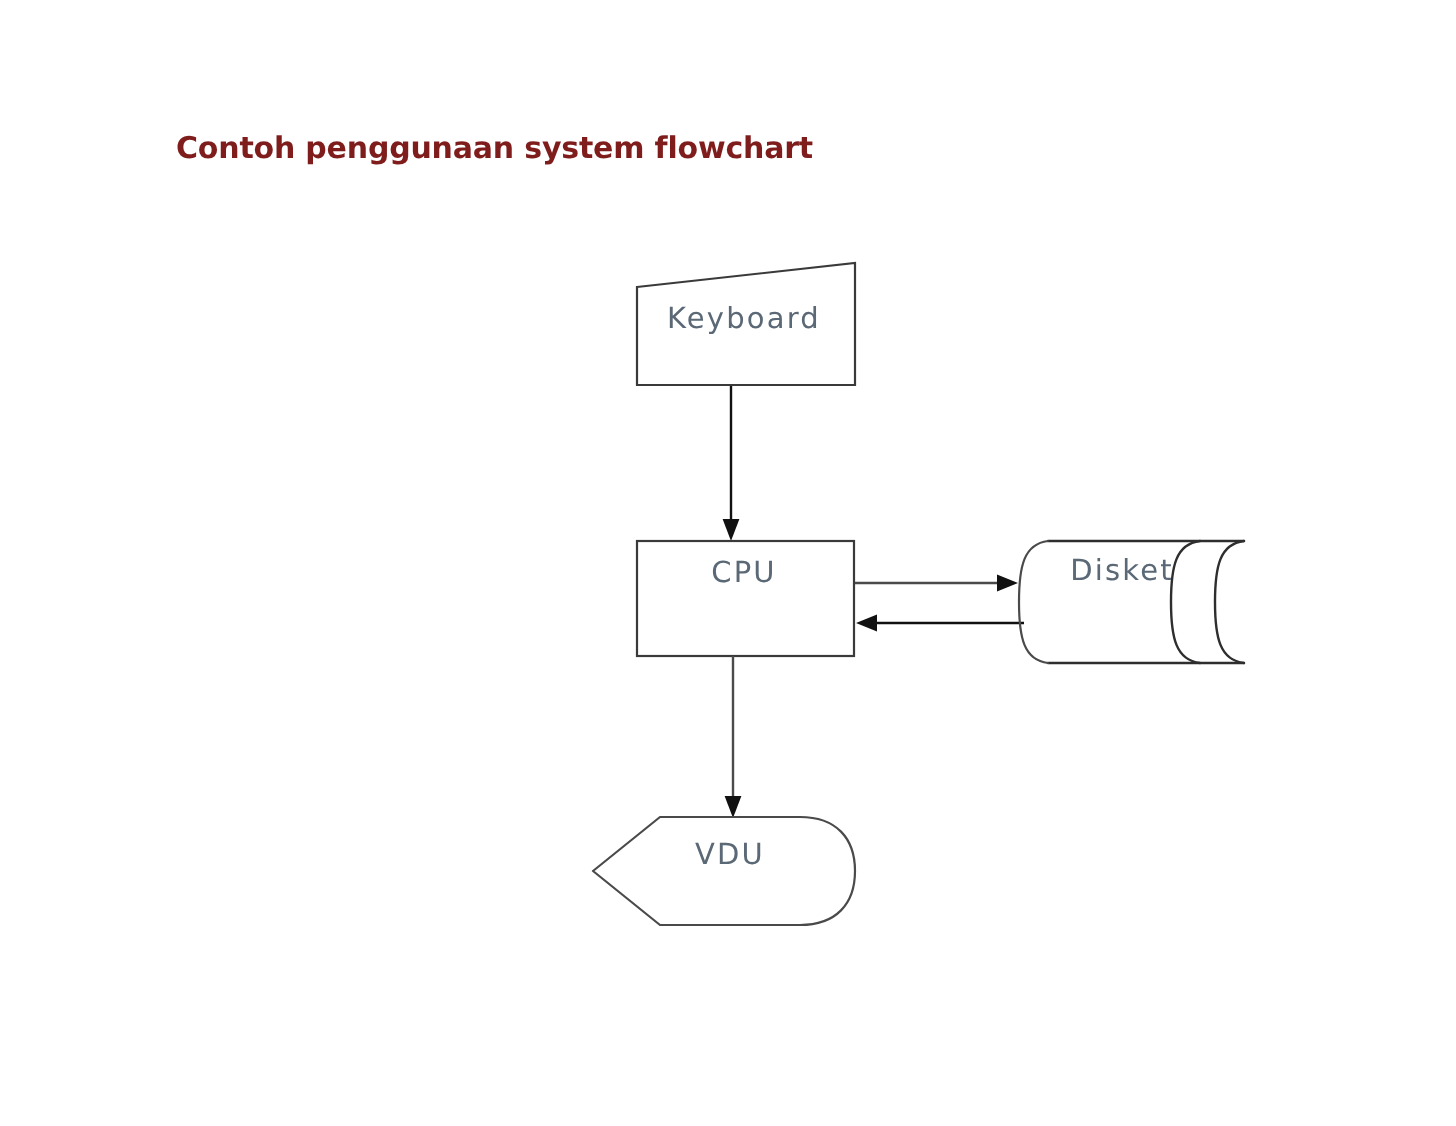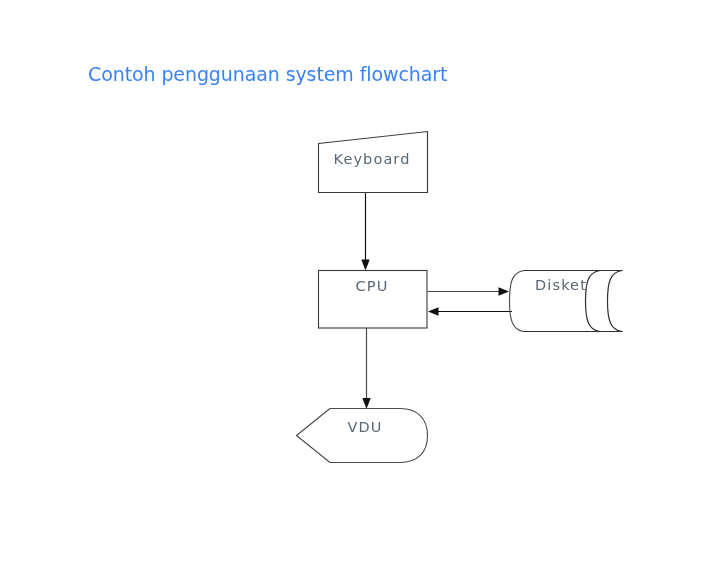--- a/index.html
+++ b/index.html
@@ -25,24 +25,24 @@
     height: 563px;
     background: #ffffff;
   }
 
   
   #slide-title {
     position: absolute;
     left: 88px;
     top: 62px;
     width: 560px;
-    font-size: 19px;
+    font-size: 15px;
     line-height: 24px;
-    font-weight: 400;
-    color: #3b82f6;
+    font-weight: 700;
+    color: #7f1d1d;
     letter-spacing: -0.1px;
     white-space: nowrap;
   }
 
   
   #flowchart-canvas {
     position: absolute;
     left: 0;
     top: 0;
     width: 728px;

